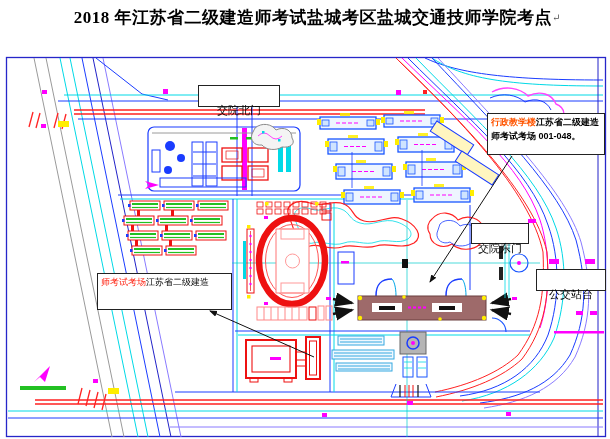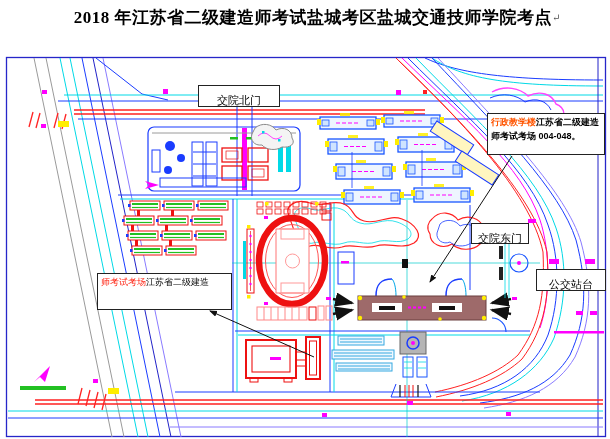--- a/index.html
+++ b/index.html
@@ -10,21 +10,21 @@
          font-family:"Liberation Serif","DejaVu Serif",serif;font-weight:bold;}
   #title1{top:6px;font-size:17px;letter-spacing:.5px;}
   #title2{top:31px;font-size:16px;letter-spacing:5px;}
   .pmark{font-size:10px;color:#555;font-weight:normal;letter-spacing:0;vertical-align:2px;}
   
   #map{position:absolute;left:0;top:0;}
   .lbl{position:absolute;background:#fff;border:1px solid #222;color:#000;box-sizing:border-box;
        line-height:1.55;}
   .lbl .hl-orange{color:#f50;}
   .lbl .hl-red{color:#f21;}
-  .gate-lbl{font-size:11px;text-align:center;padding-top:6px;}
+  .gate-lbl{font-size:11px;text-align:center;padding-top:16px;}
   .big-lbl{font-size:9px;padding:2px 3px;}
 </style>
 </head>
 <body>
 
 <div id="stage">
 
   <div class="title" id="title1"><span>2018 年江苏省二级建造师考试盐城考区盐城交通技师学院考点</span><span class="pmark">↵</span></div>
 
   <svg id="map" width="610" height="439" viewBox="0 0 610 439">
@@ -451,21 +451,21 @@
     <g stroke="#111" stroke-width="1" fill="none">
       <line x1="512" y1="156" x2="430" y2="282" marker-end="url(#arw)"></line>
       <line x1="314" y1="357" x2="210" y2="311" marker-end="url(#arw)"></line>
     </g>
   </svg>
 
   <div class="lbl gate-lbl" style="left:198px;top:85px;width:82px;height:22px;"><span>交院北门</span></div>
 
   <div class="lbl big-lbl" style="left:487px;top:113px;width:118px;height:42px;font-weight:bold;">
     <div><span class="hl-orange">行政教学楼</span><span>江苏省二级建造</span></div>
-    <div>师考试考场 004-048。</div>
+    <div>师考试考场 001-048。</div>
   </div>
 
   <div class="lbl gate-lbl" style="left:536px;top:269px;width:70px;height:22px;"><span>公交站台</span></div>
 
   <div class="lbl gate-lbl" style="left:471px;top:223px;width:58px;height:21px;"><span>交院东门</span></div>
 
   <div class="lbl big-lbl" style="left:97px;top:273px;width:135px;height:37px;">
     <div><span class="hl-red">师考试考场</span><span>江苏省二级建造</span></div>
   </div>
 

